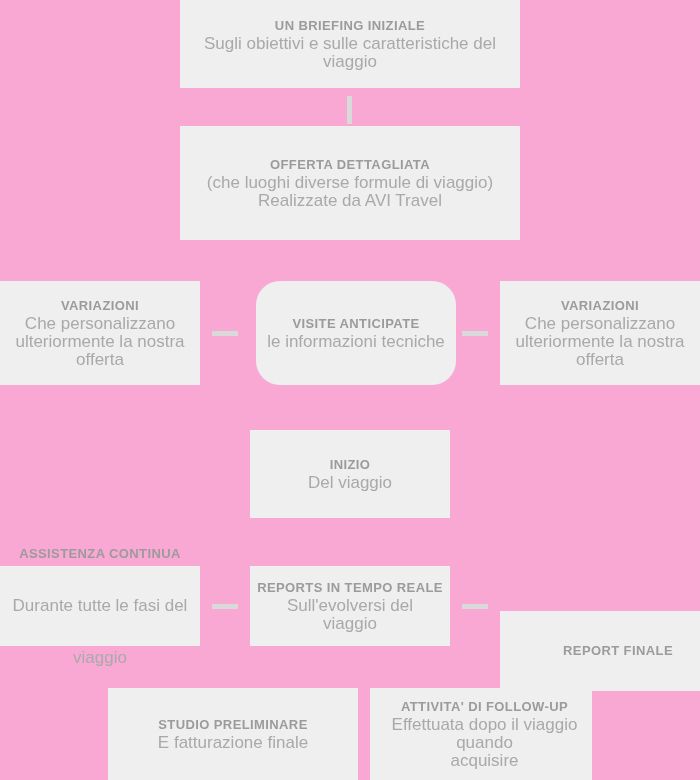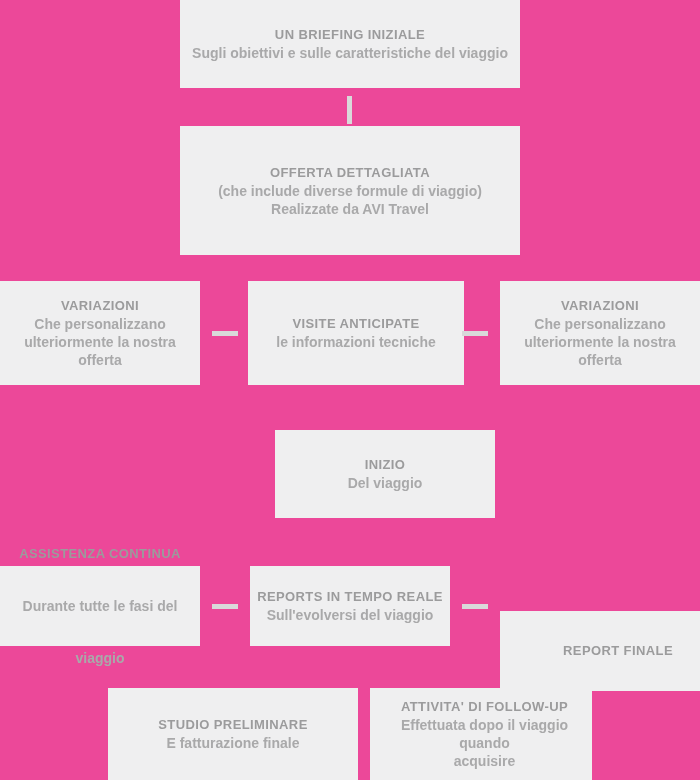--- a/index.html
+++ b/index.html
@@ -8,21 +8,21 @@
     padding: 0;
     background: #ffffff;
   }
   body {
     font-family: "Liberation Sans", sans-serif;
   }
   #canvas {
     position: relative;
     width: 700px;
     height: 780px;
-    background: #ec4899;
+    background: #f9a8d4;
     overflow: hidden;
   }
   .node {
     position: absolute;
     background: #efeff0;
     box-sizing: border-box;
     display: flex;
     flex-direction: column;
     align-items: center;
     justify-content: center;
@@ -32,50 +32,50 @@
   .node-title {
     font-size: 13px;
     font-weight: bold;
     color: #9b9b9c;
     letter-spacing: 0.4px;
     line-height: 18px;
     margin: 0;
     white-space: nowrap;
   }
   .node-desc {
-    font-size: 14px;
-    font-weight: bold;
+    font-size: 17px;
+    font-weight: normal;
     color: #a9a9aa;
     line-height: 18px;
     margin: 0;
   }
   .connector-h {
     position: absolute;
     height: 5px;
     background: #d9d9da;
   }
   .connector-v {
     position: absolute;
     width: 5px;
     background: #d9d9da;
   }
 
   
   #node-briefing   { left: 180px; top: 0px;   width: 340px; height: 88px; }
   #conn-briefing-offerta { left: 347px; top: 96px; height: 28px; }
   
-  #node-offerta    { left: 180px; top: 126px; width: 340px; height: 129px; }
+  #node-offerta    { left: 180px; top: 126px; width: 340px; height: 114px; }
   
   #node-variazioni-left  { left: 0px;   top: 281px; width: 200px; height: 104px; }
   #conn-r3-left    { left: 212px; top: 331px; width: 26px; }
-  #node-visite     { left: 248px; top: 281px; width: 216px; height: 104px; }
+  #node-visite     { left: 256px; top: 281px; width: 200px; height: 104px; border-radius: 24px; }
   #conn-r3-right   { left: 462px; top: 331px; width: 26px; }
   #node-variazioni-right { left: 500px; top: 281px; width: 200px; height: 104px; }
   
-  #node-inizio     { left: 250px; top: 430px; width: 220px; height: 88px; margin-left: 25px; }
+  #node-inizio     { left: 250px; top: 430px; width: 200px; height: 88px; }
   
   #node-assistenza { left: 0px;   top: 566px; width: 200px; height: 80px; gap: 34px; }
   #conn-r5-left    { left: 212px; top: 604px; width: 26px; }
   #node-reports    { left: 250px; top: 566px; width: 200px; height: 80px; }
   #conn-r5-right   { left: 462px; top: 604px; width: 26px; }
   #node-report-finale { left: 500px; top: 566px; width: 236px; height: 80px; margin-top: 45px; }
   
   #node-studio     { left: 108px; top: 688px; width: 250px; height: 92px; }
   #node-followup   { left: 370px; top: 688px; width: 222px; height: 92px; padding-left: 17px; }
 </style>
@@ -86,21 +86,21 @@
 
   <div class="node" id="node-briefing">
     <p class="node-title">UN BRIEFING INIZIALE</p>
     <p class="node-desc">Sugli obiettivi e sulle caratteristiche del viaggio</p>
   </div>
 
   <div class="connector-v" id="conn-briefing-offerta"></div>
 
   <div class="node" id="node-offerta">
     <p class="node-title">OFFERTA DETTAGLIATA</p>
-    <p class="node-desc">(che include diverse formule di viaggio)</p>
+    <p class="node-desc">(che luoghi diverse formule di viaggio)</p>
     <p class="node-desc">Realizzate da AVI Travel</p>
   </div>
 
   <div class="node" id="node-variazioni-left">
     <p class="node-title">VARIAZIONI</p>
     <p class="node-desc">Che personalizzano</p>
     <p class="node-desc">ulteriormente la nostra offerta</p>
   </div>
 
   <div class="connector-h" id="conn-r3-left"></div>

